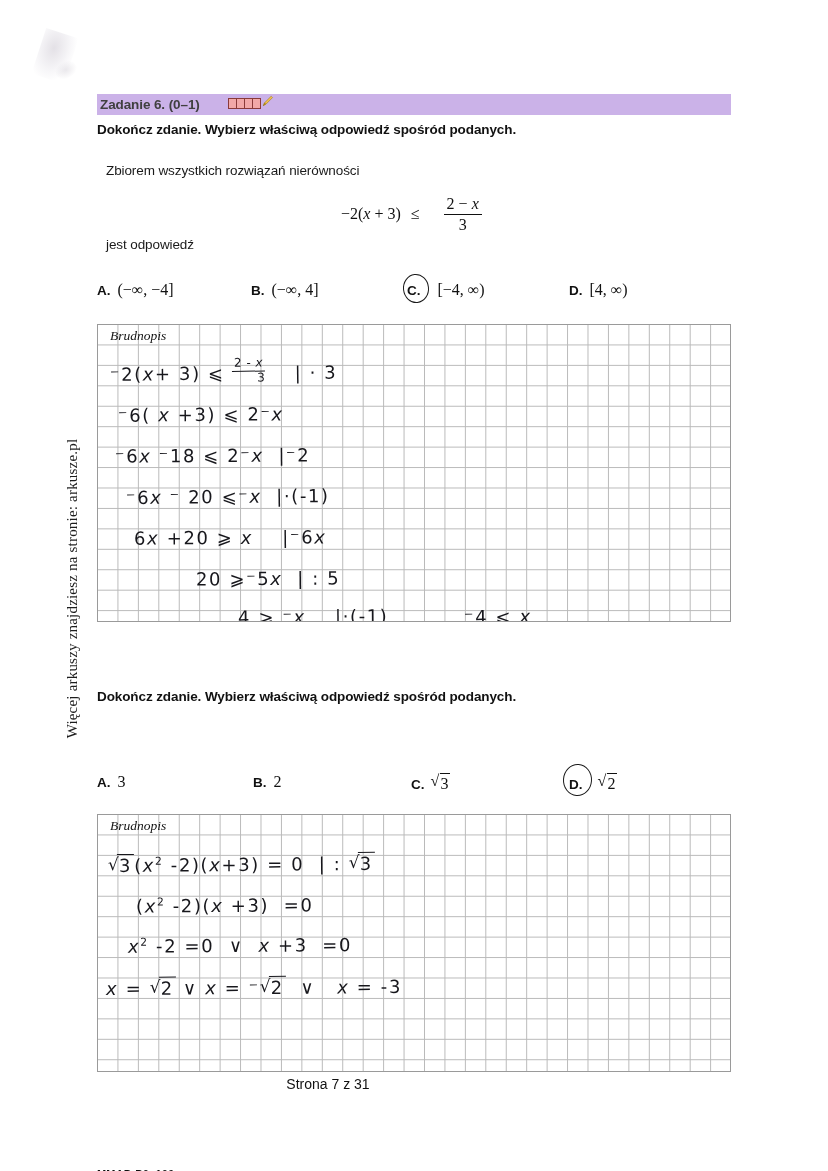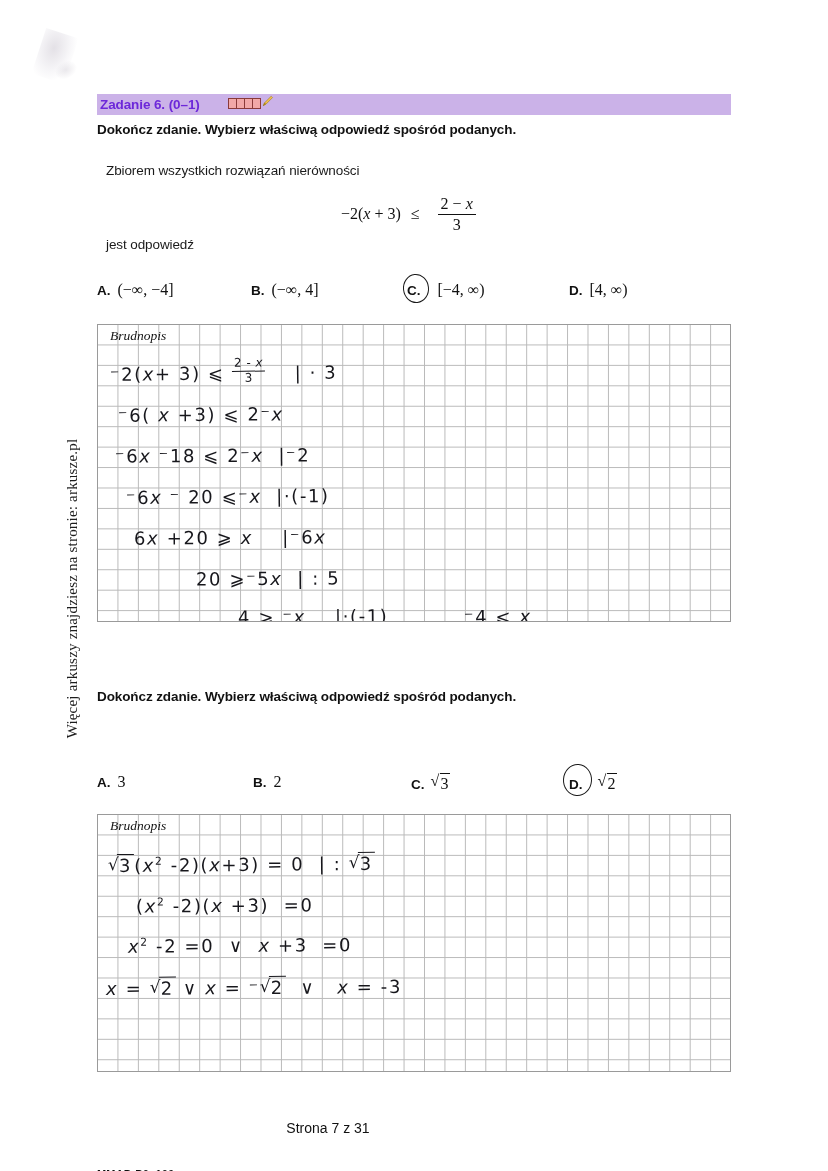--- a/index.html
+++ b/index.html
@@ -69,21 +69,21 @@
     left: 0;
     width: 634px;
     height: 21px;
     background: #cbb2e8;
     display: flex;
     align-items: center;
   }
   .task-bar .title {
     font-size: 13.5px;
     font-weight: bold;
-    color: #6d28d9;
+    color: #404040;
     margin-left: 3px;
     letter-spacing: -0.1px;
   }
   .pencil-icon {
     margin-left: 28px;
     display: inline-flex;
     align-items: center;
     position: relative;
     top: -1px;
   }
@@ -129,21 +129,21 @@
     font-size: 16px;
     color: #111;
   }
   .mi { font-style: italic; }
   .frac {
     display: inline-block;
     vertical-align: middle;
     text-align: center;
     position: relative;
     top: -1px;
-    margin: 0 8px;
+    margin: 0 14px;
   }
   .frac .num {
     display: block;
     padding: 0 3px 1px 3px;
     border-bottom: 1.2px solid #111;
     line-height: 1.05;
   }
   .frac .den {
     display: block;
     padding-top: 1px;
@@ -240,21 +240,21 @@
     font-family: "DejaVu Sans", sans-serif;
     font-size: 18px;
     color: #17171c;
     white-space: nowrap;
     letter-spacing: 1.6px;
     transform: rotate(-0.7deg);
   }
   .hw .it { font-style: italic; }
   .hwfrac {
     display: inline-block;
-    text-align: center;
+    text-align: right;
     vertical-align: middle;
     position: relative;
     top: -3px;
     letter-spacing: 0.5px;
   }
   .hwfrac .n {
     display: block;
     font-size: 12px;
     border-bottom: 1.4px solid #17171c;
     padding: 0 2px 1px 2px;
@@ -293,21 +293,21 @@
     left: 97px;
     top: 1168px;
     font-size: 11px;
     font-weight: bold;
     letter-spacing: 0.2px;
     color: #111;
   }
   .footer-page {
     position: absolute;
     left: 0;
-    top: 1120px;
+    top: 1076px;
     width: 656px;
     text-align: center;
     font-size: 14px;
     color: #111;
   }
 </style>
 </head>
 <body>
 
 <div class="smudge"></div>

